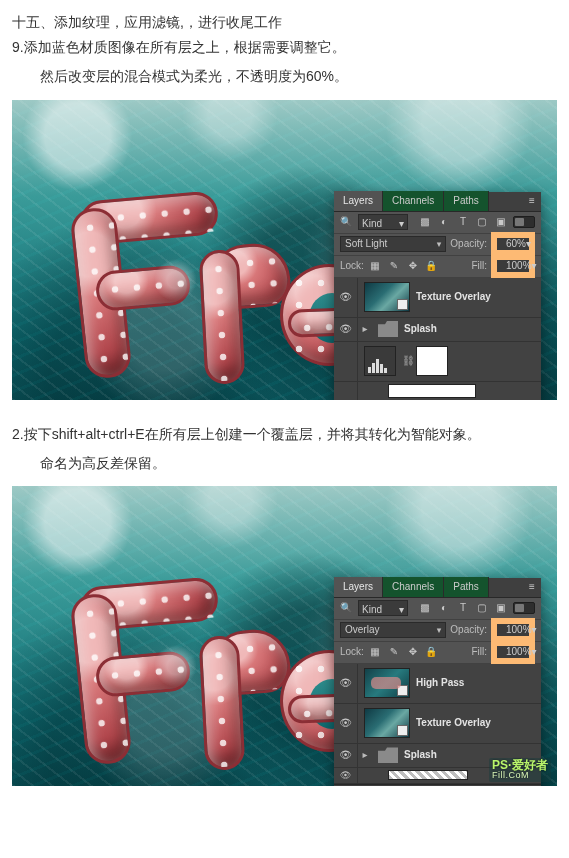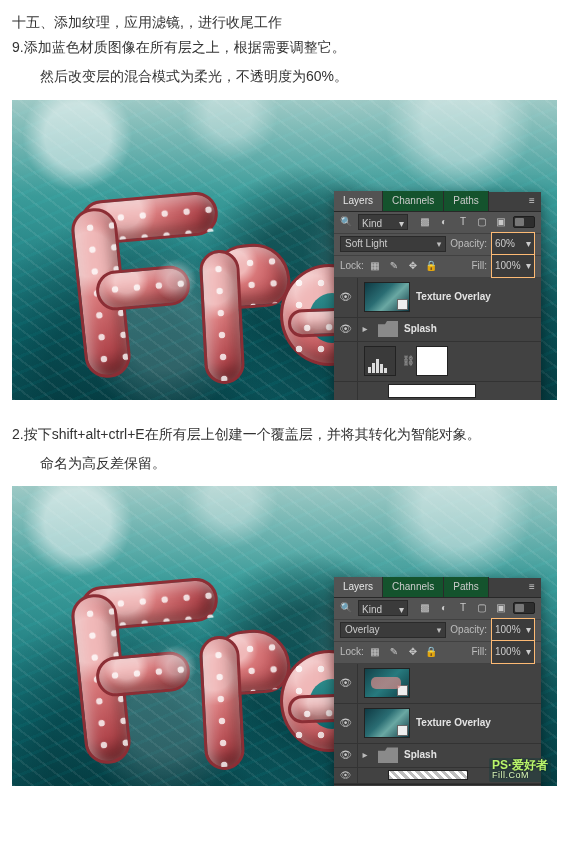--- a/index.html
+++ b/index.html
@@ -146,22 +146,22 @@
     flex: 1;
     height: 16px;
     background: #3b3b3b;
     border: 1px solid #2a2a2a;
     display: flex; align-items:center; justify-content:space-between;
     padding: 0 4px;
   }
   .dd .chev { font-size: 9px; color:#bdbdbd; }
   .small-label { color:#bdbdbd; }
   .val {
-    width: 44px; height: 24px; background:#3b3b3b; border:1px solid #fdba74;
-    display:flex;align-items:center;justify-content:space-between; padding:0 3px;
+    width: 44px; height: 24px; background:#3b3b3b; border:6px solid #fdba74;
+    display:flex;align-items:center;justify-content:space-between; padding:0 9px;
   }
   .iconbtn { width:14px; height:14px; display:inline-flex; align-items:center; justify-content:center; color:#c9c9c9; }
   .filter-icons { display:flex; gap:5px; align-items:center; flex:1; justify-content:flex-end;}
   .kind-dd { width:50px; height:16px; background:#3b3b3b; border:1px solid #2a2a2a; display:flex; align-items:flex-start; justify-content:space-between; padding:0 3px;}
   .toggle {
     width:22px; height:12px; background:#2e2e2e; border:1px solid #1e1e1e; border-radius:2px; position:relative;
   }
   .toggle::after{ content:""; position:absolute; left:1px; top:1px; width:9px; height:8px; background:#777; border-radius:1px;}
   .lock-row .icons { display:flex; gap:5px; }
   .layers-list { background:#424242; }
@@ -438,20 +438,21 @@
         <span>100%</span>
         <span class="chev">▾</span>
       </div>
     </div>
     <div class="layers-list">
       <div class="layer-row">
         <div class="eye-col">
             <span class="iconbtn">👁</span>
           </div>
         <div class="thumb highpass smart-badge"></div>
+        <span class="layer-name">High Pass</span>
       </div>
       <div class="layer-row">
         <div class="eye-col">
             <span class="iconbtn">👁</span>
           </div>
         <div class="thumb texture smart-badge"></div>
         <span class="layer-name">Texture Overlay</span>
       </div>
       <div class="layer-row group">
         <div class="eye-col">

